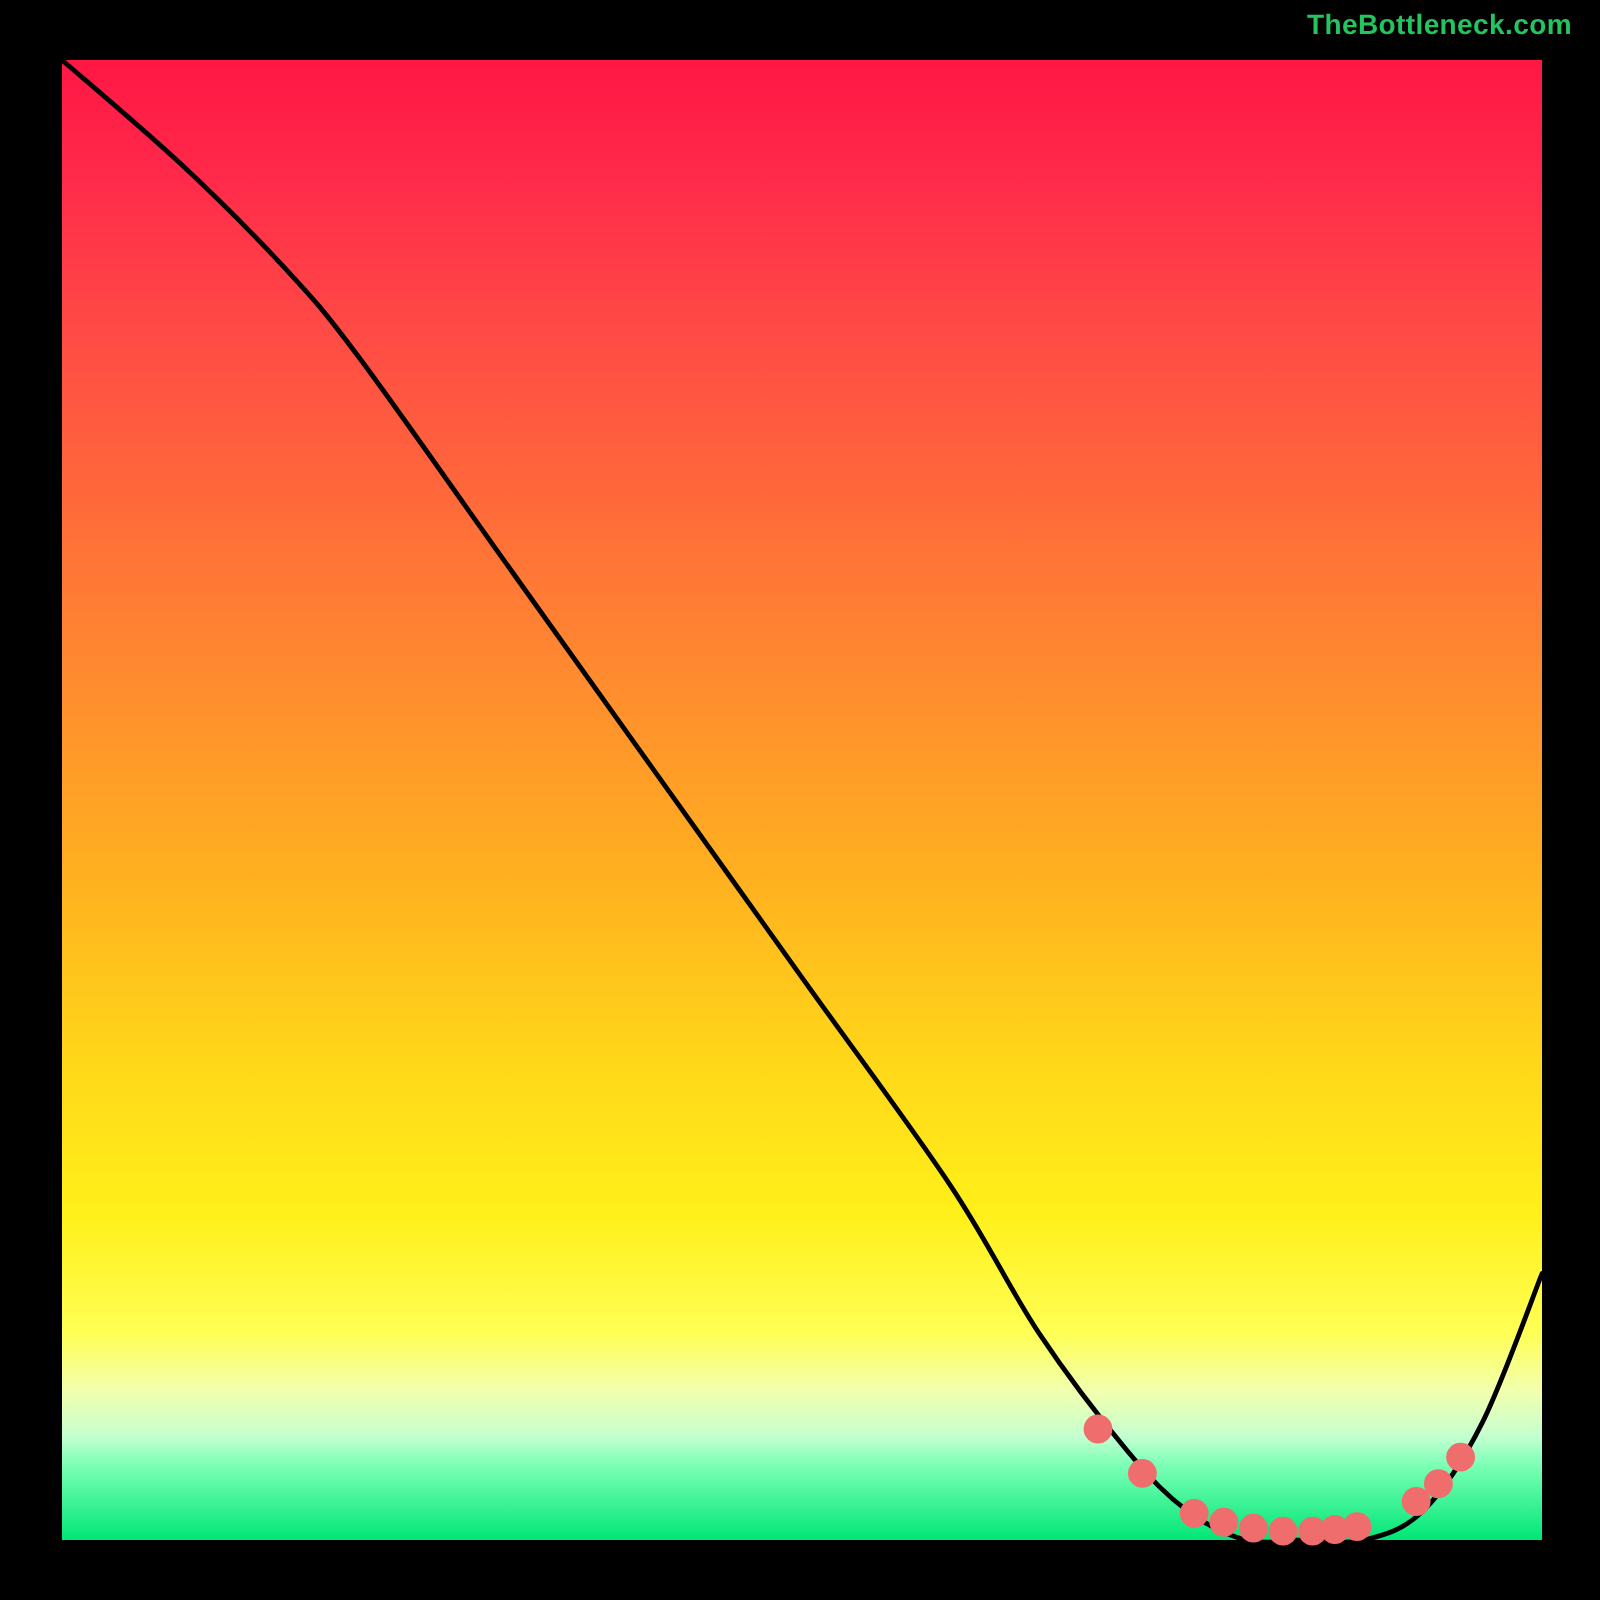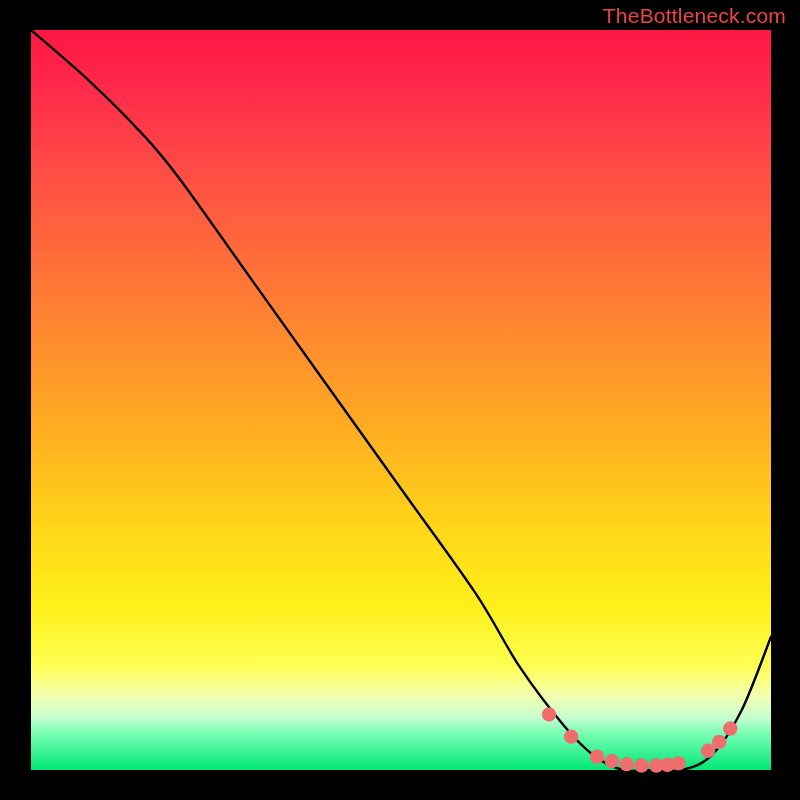--- a/index.html
+++ b/index.html
@@ -34,23 +34,23 @@
       #f2ffb0 90%,
       #c4ffd0 93%,
       #7affb5 95%,
       #00e676 100%
     );
   }
   .attribution {
     position: absolute;
     top: 4px;
     right: 14px;
-    font-size: 21px;
-    font-weight: 400;
-    color: #ef4444;
+    font-size: 14px;
+    font-weight: 700;
+    color: #22c55e;
     letter-spacing: 0.2px;
   }
   svg.curve {
     position: absolute;
     left: 0;
     top: 0;
   }
 </style>
 </head>
 <body>

